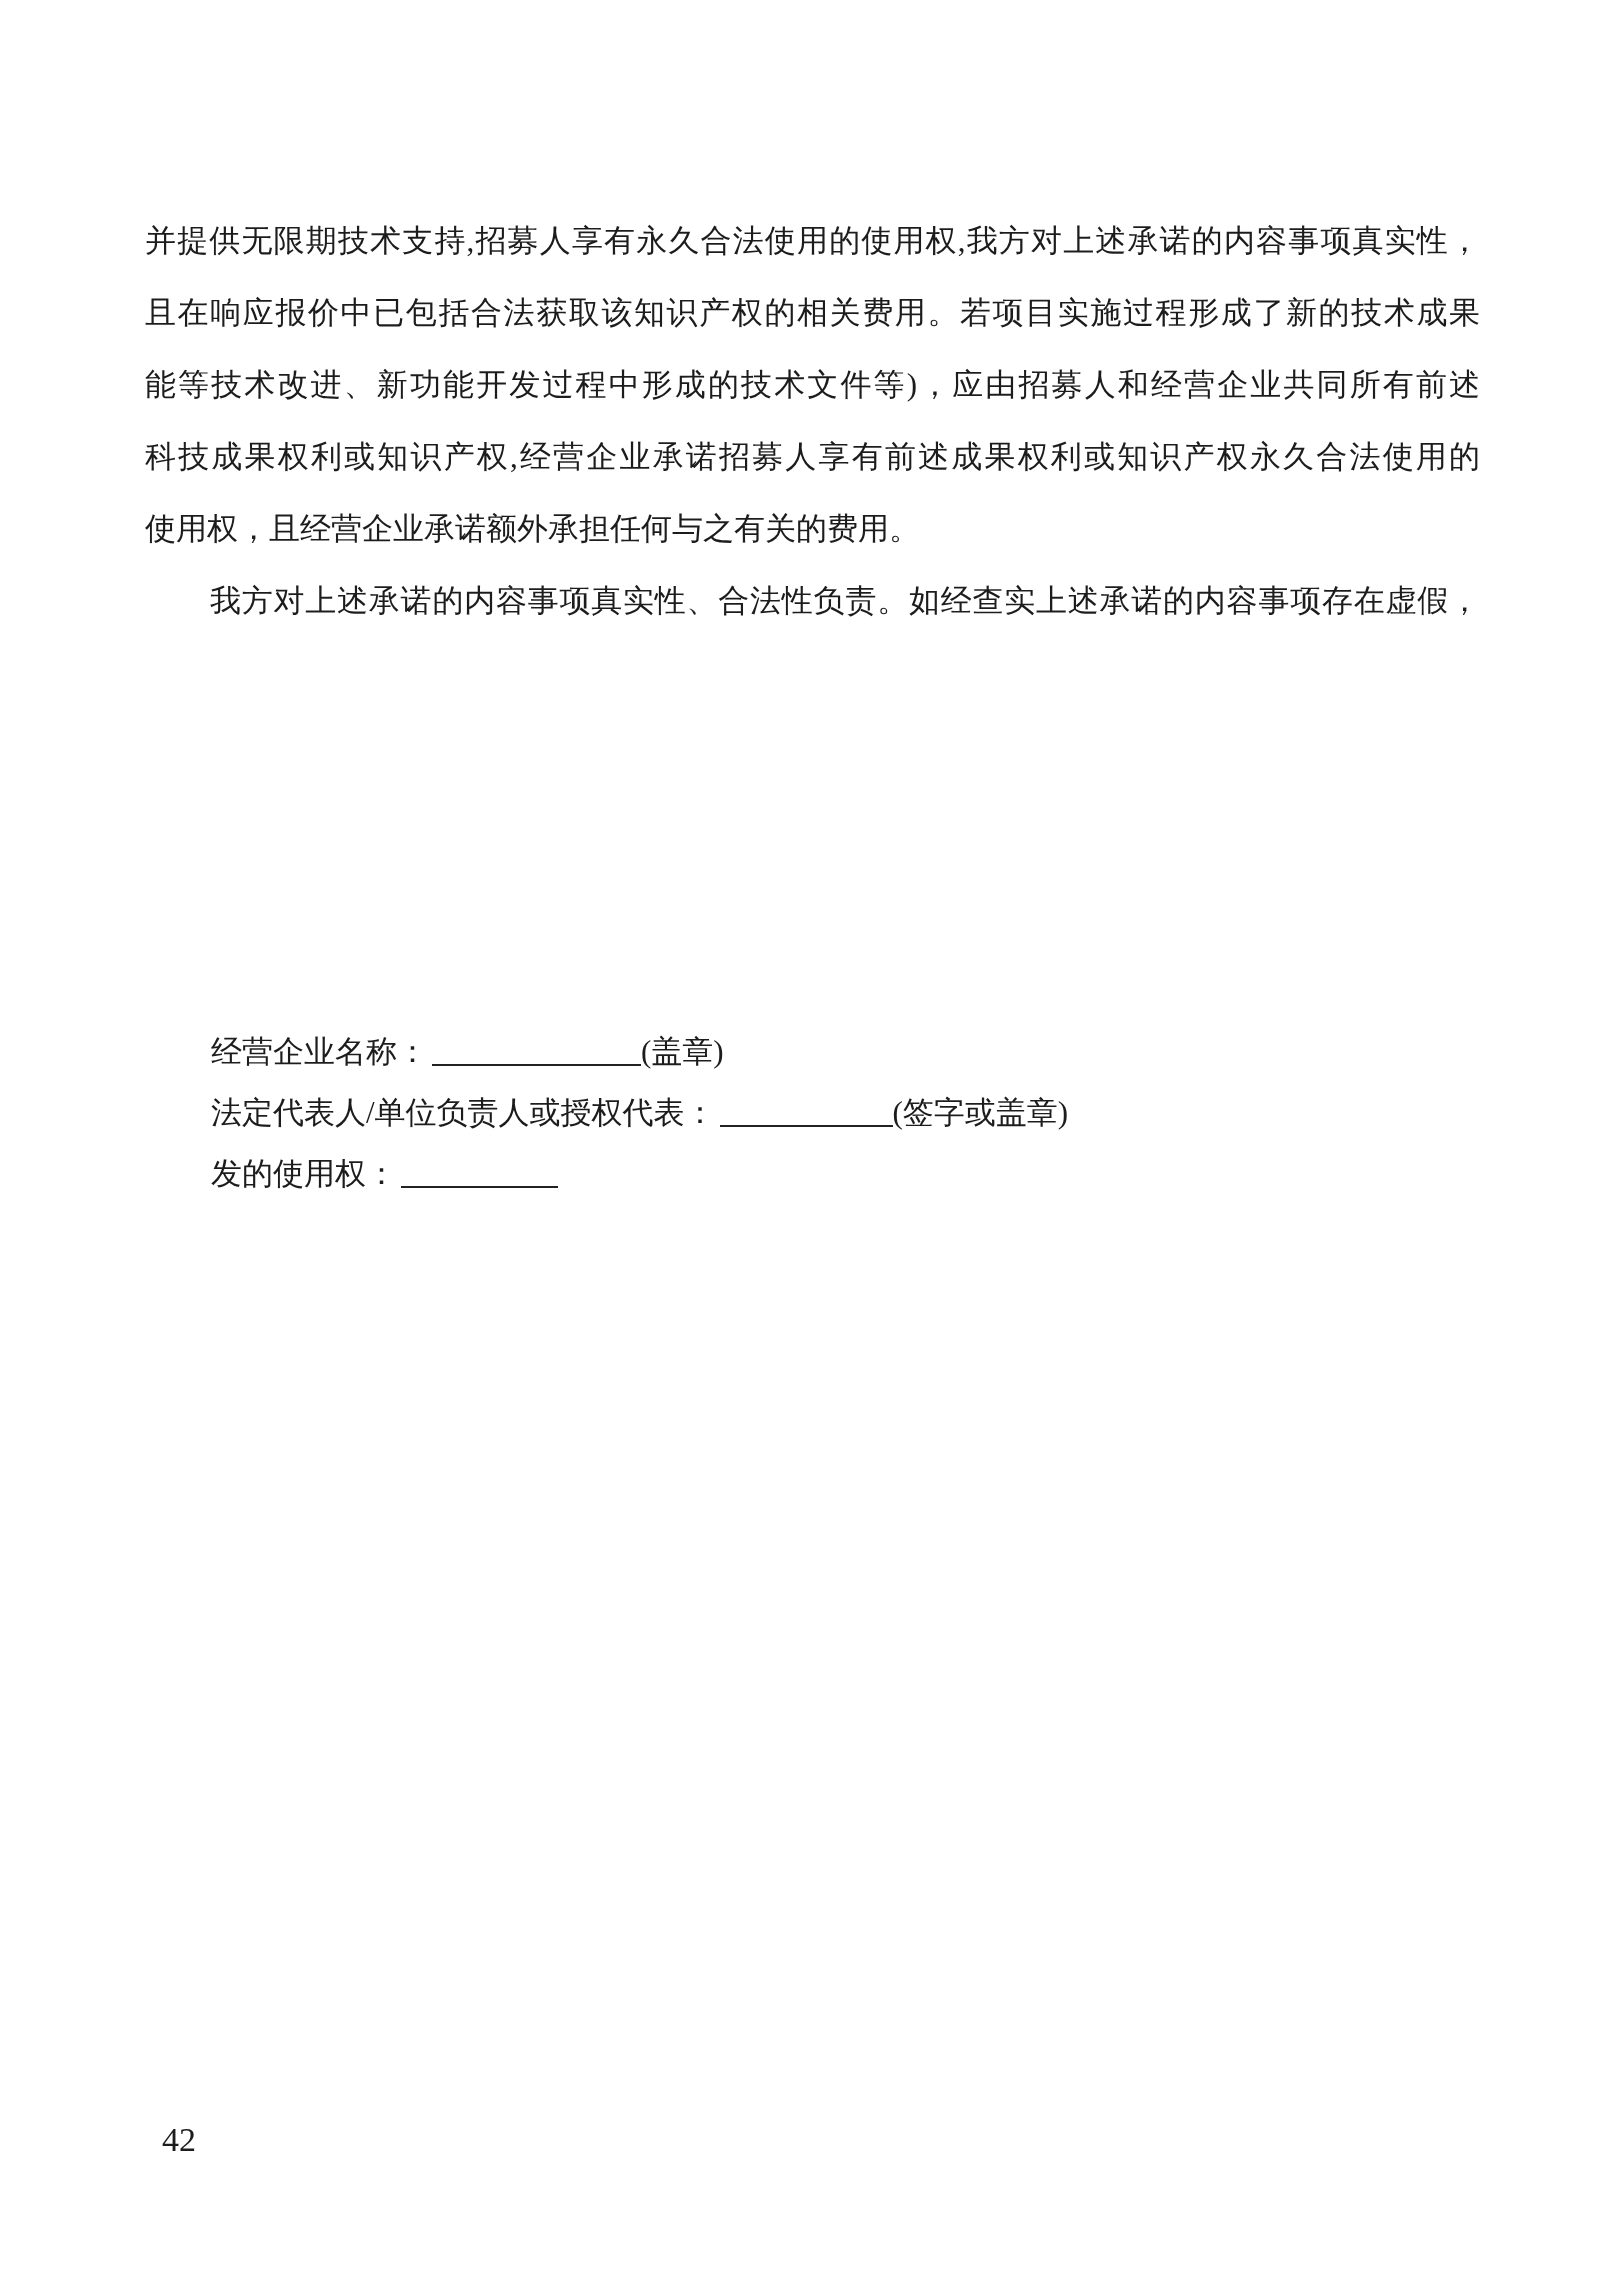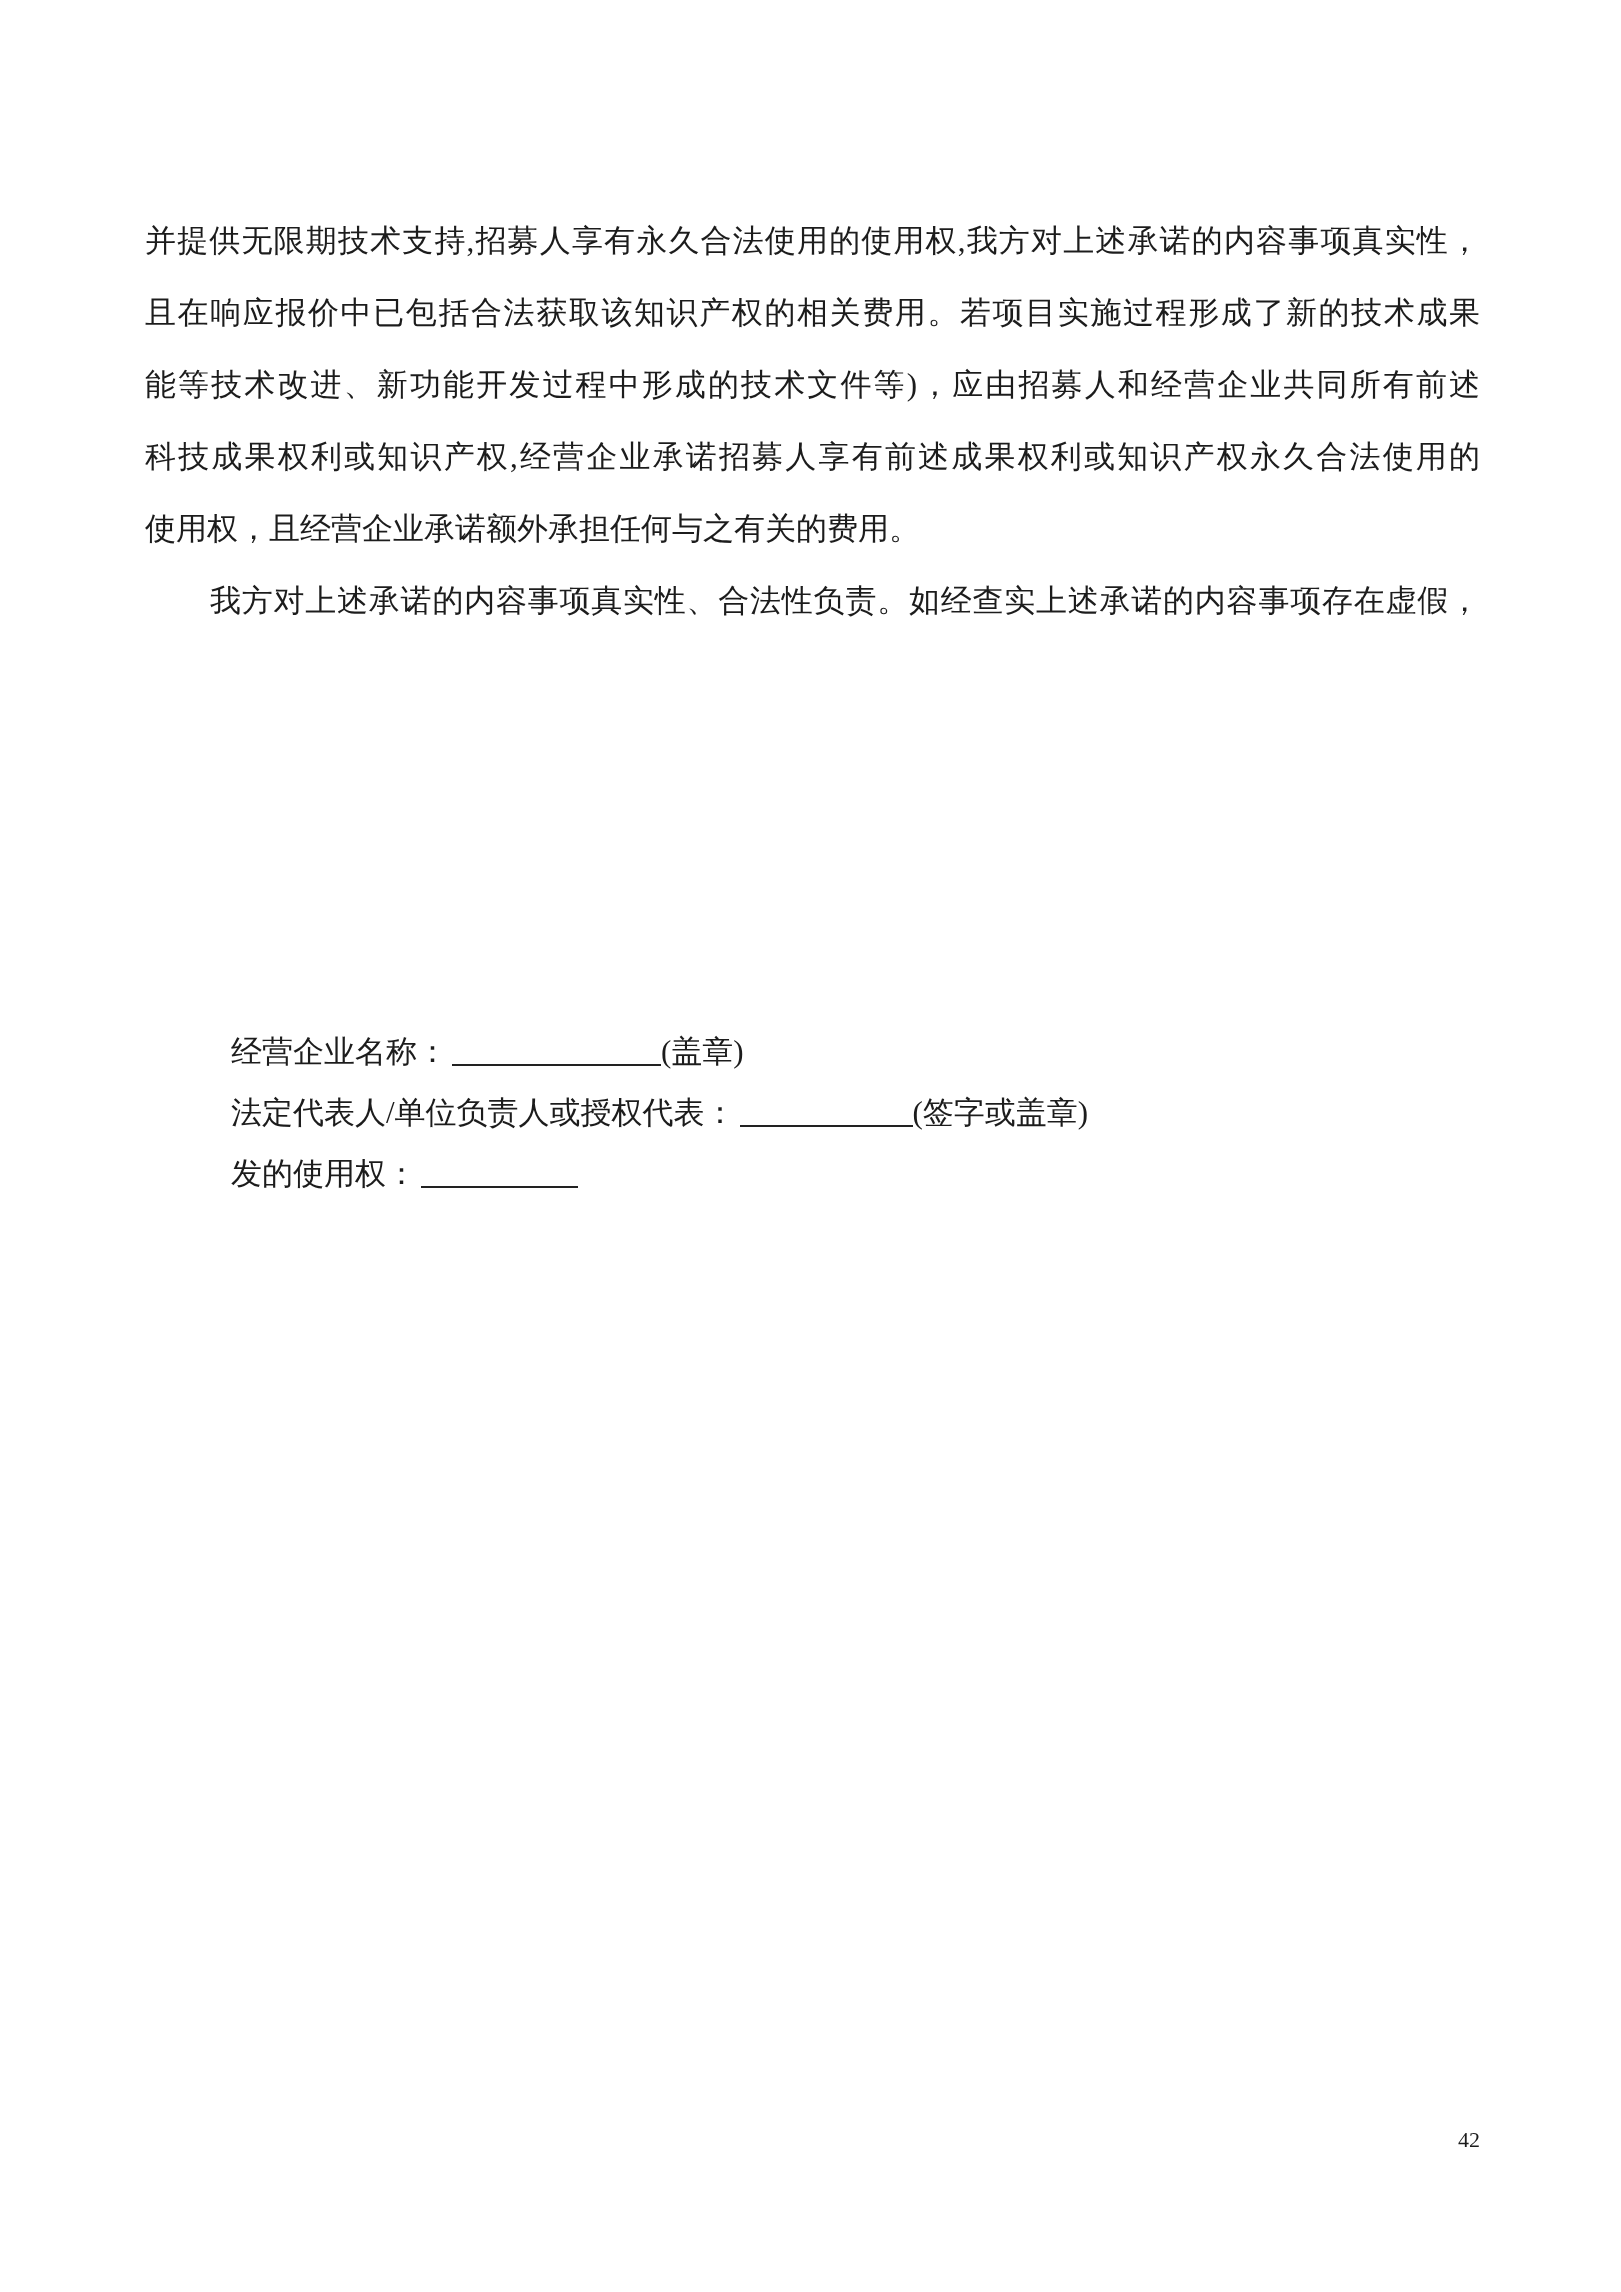--- a/index.html
+++ b/index.html
@@ -34,37 +34,36 @@
   .doc-line.ind {
     text-indent: 65px;
   }
   .sig-block {
     position: absolute;
     left: 211px;
     top: 1021px;
     font-size: 31px;
     line-height: 61px;
     white-space: nowrap;
-    margin-left: 20px;
   }
   .sig-row { height: 61px; }
   .sig-blank {
     display: inline-block;
     height: 2px;
     border-bottom: 2px solid #222222;
     vertical-align: -3.9px;
     margin-left: 3.9px;
   }
   .page-number {
     position: absolute;
-    left: 145px;
+    left: 162px;
     top: 2123px;
     width: 1335px;
-    text-align: right;
-    font-size: 22px;
+    text-align: left;
+    font-size: 34px;
     line-height: 33px;
   }
 </style>
 </head>
 <body>
 
 <div class="doc-body">
     <div class="doc-line just">并提供无限期技术支持,招募人享有永久合法使用的使用权,我方对上述承诺的内容事项真实性，</div>
     <div class="doc-line just">且在响应报价中已包括合法获取该知识产权的相关费用。若项目实施过程形成了新的技术成果</div>
     <div class="doc-line just">能等技术改进、新功能开发过程中形成的技术文件等)，应由招募人和经营企业共同所有前述</div>

